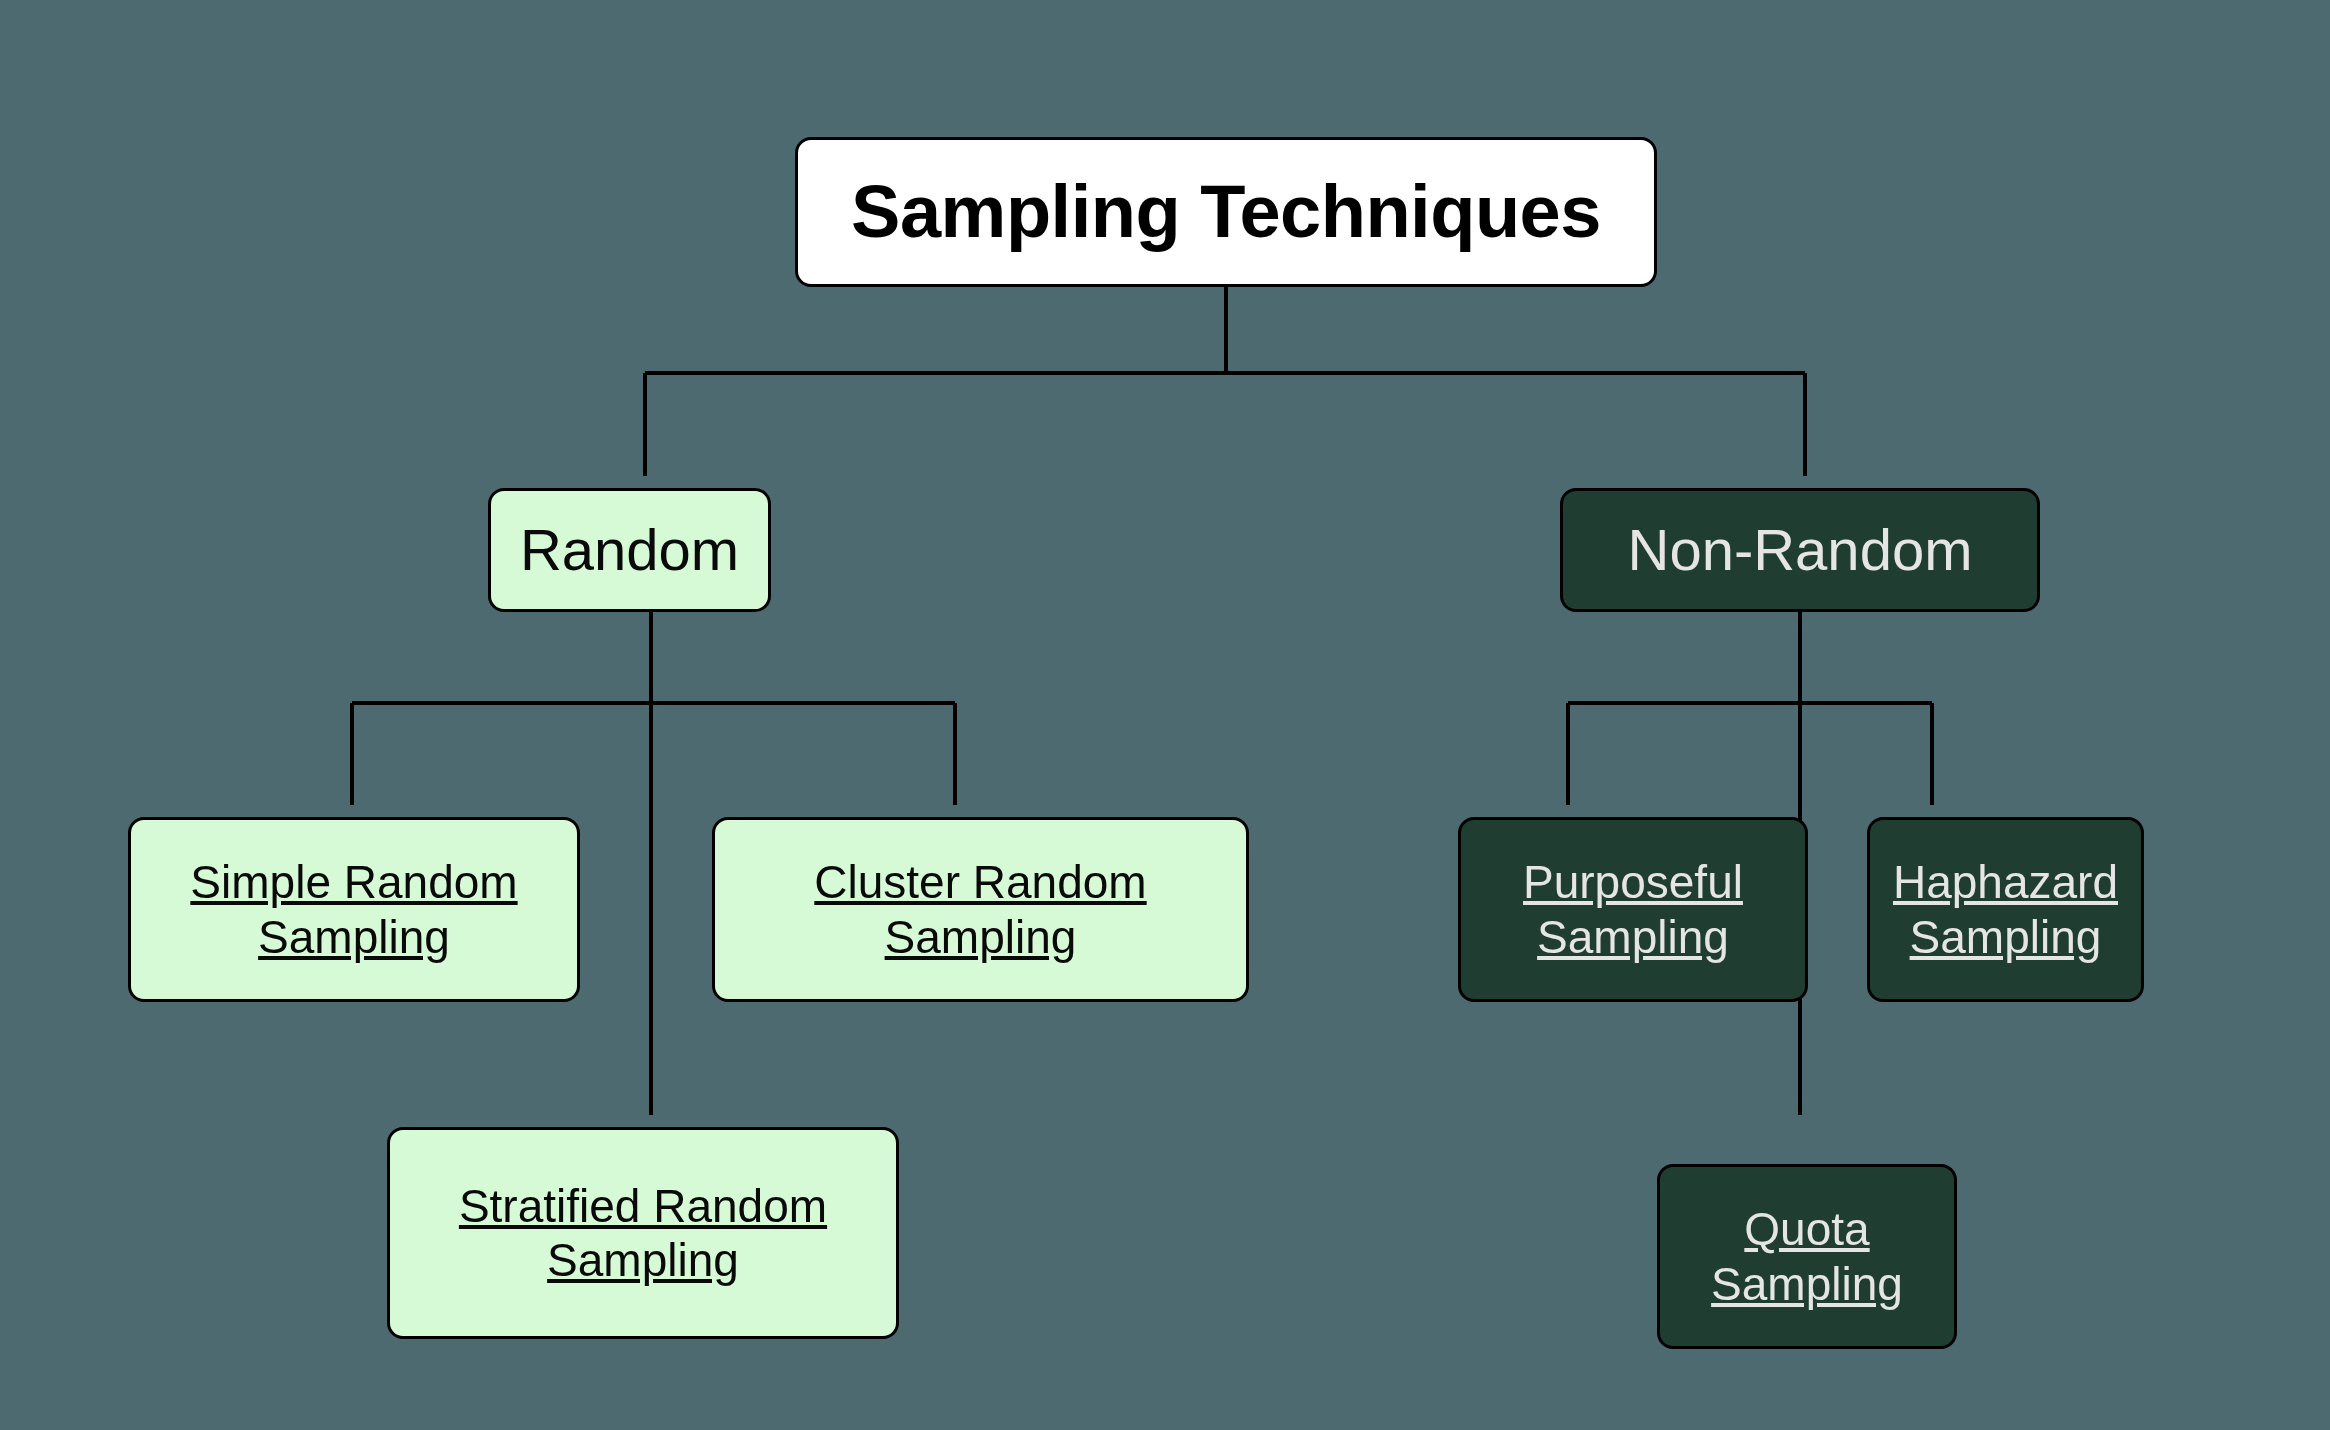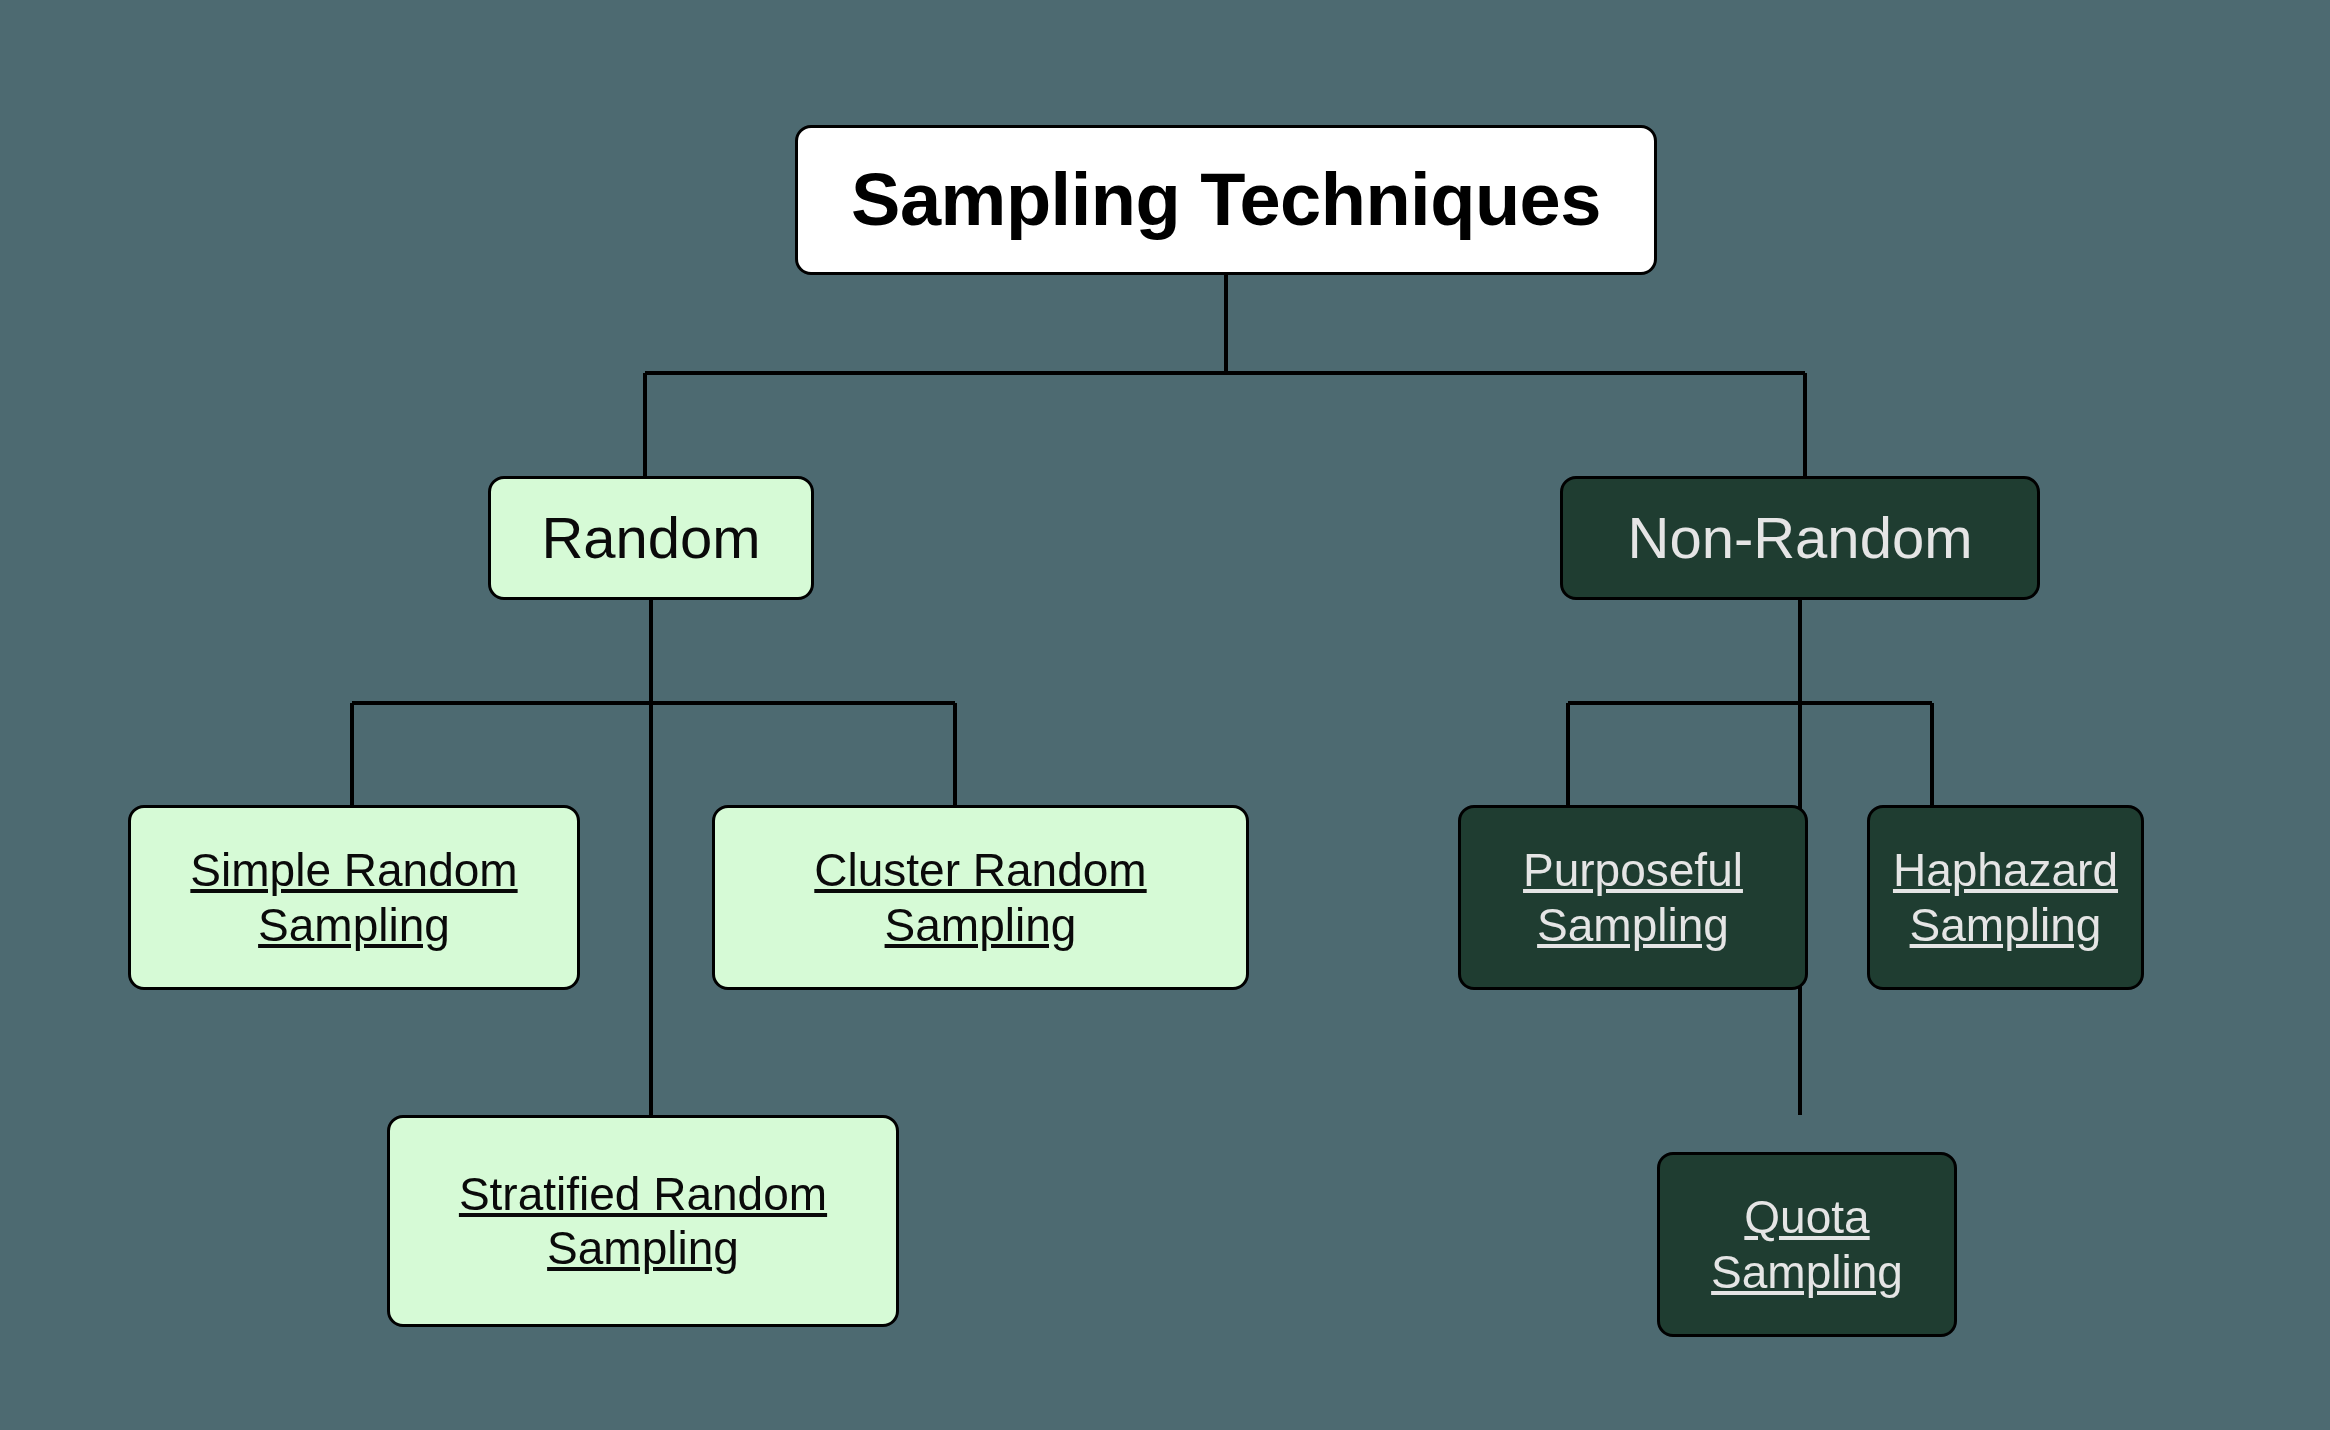--- a/index.html
+++ b/index.html
@@ -31,20 +31,21 @@
     box-sizing: border-box;
     border: 3px solid #000000;
     border-radius: 16px;
     display: flex;
     align-items: center;
     justify-content: center;
     text-align: center;
     line-height: 1.18;
     z-index: 2;
     padding: 0 14px;
+    margin-top: 12px;
   }
   .node-label {
     display: block;
     white-space: pre-line;
   }
   .node.root {
     background: #ffffff;
     color: #000000;
     font-weight: bold;
     font-size: 74px;
@@ -76,21 +77,21 @@
       <path d="M 651 600 L 651 1115 M 352 703 L 955 703 M 352 703 L 352 805 M 955 703 L 955 805"></path>
 
       <path d="M 1800 600 L 1800 1115 M 1568 703 L 1932 703 M 1568 703 L 1568 805 M 1932 703 L 1932 805"></path>
     </g>
   </svg>
 
   <div class="node root" style="left:795px; top:125px; width:862px; height:150px;">
     <span class="node-label">Sampling Techniques</span>
   </div>
 
-  <div class="node light lvl2" style="left:488px; top:476px; width:326px; height:124px;">
+  <div class="node light lvl2" style="left:488px; top:476px; width:283px; height:124px;">
     <span class="node-label">Random</span>
   </div>
 
   <div class="node dark lvl2" style="left:1560px; top:476px; width:480px; height:124px;">
     <span class="node-label">Non-Random</span>
   </div>
 
   <div class="node light leaf" style="left:128px; top:805px; width:452px; height:185px;">
     <span class="node-label">Simple Random
 Sampling</span>

